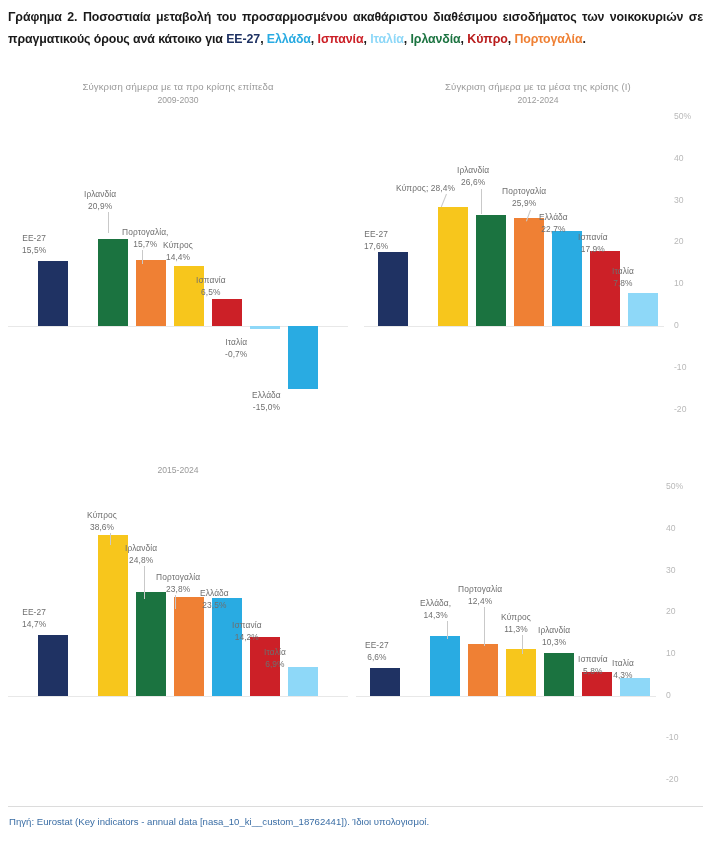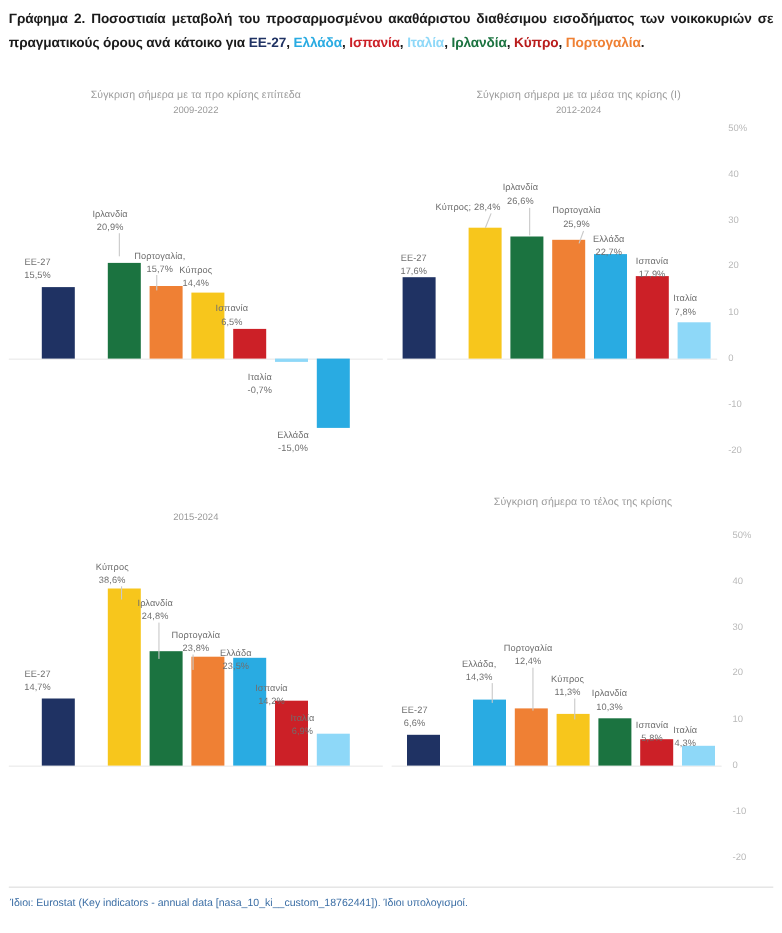--- a/index.html
+++ b/index.html
@@ -127,31 +127,31 @@
 </head>
 <body>
 
 <div class="caption">
   <span class="w">Γράφημα 2. Ποσοστιαία μεταβολή του προσαρμοσμένου ακαθάριστου διαθέσιμου εισοδήματος των νοικοκυριών σε πραγματικούς όρους ανά κάτοικο για </span><span class="w c-eu">ΕΕ-27</span><span class="w">, </span><span class="w c-gr">Ελλάδα</span><span class="w">, </span><span class="w c-es">Ισπανία</span><span class="w">, </span><span class="w c-it">Ιταλία</span><span class="w">, </span><span class="w c-ie">Ιρλανδία</span><span class="w">, </span><span class="w c-cy">Κύπρο</span><span class="w">, </span><span class="w c-pt">Πορτογαλία</span><span class="w">.</span>
 </div>
 
 <div id="charts-root">
     <div class="panel" style="left: 8px; top: 80px; width: 340px; height: 340px;">
       <div class="panel-title">Σύγκριση σήμερα με τα προ κρίσης επίπεδα</div>
-      <div class="panel-sub">2009-2022</div>
+      <div class="panel-sub">2009-2030</div>
       <div class="zeroline" style="top: 246px; width: 340px;"></div>
       <div class="bar" title="ΕΕ-27 15,5%" style="left: 30px; width: 30px; height: 64.79px; background: rgb(31, 50, 99); top: 181.21px;"></div>
       <div class="bar" title="Ιρλανδία 20,9%" style="left: 90px; width: 30px; height: 87.362px; background: rgb(27, 115, 64); top: 158.638px;"></div>
       <div class="bar" title="Πορτογαλία 15,7%" style="left: 128px; width: 30px; height: 65.626px; background: rgb(239, 128, 52); top: 180.374px;"></div>
       <div class="bar" title="Κύπρος 14,4%" style="left: 166px; width: 30px; height: 60.192px; background: rgb(247, 198, 28); top: 185.808px;"></div>
       <div class="bar" title="Ισπανία 6,5%" style="left: 204px; width: 30px; height: 27.17px; background: rgb(204, 32, 39); top: 218.83px;"></div>
       <div class="bar" title="Ιταλία -0,7%" style="left: 242px; width: 30px; height: 2.926px; background: rgb(142, 216, 248); top: 246px;"></div>
       <div class="bar" title="Ελλάδα -15,0%" style="left: 280px; width: 30px; height: 62.7px; background: rgb(41, 171, 226); top: 246px;"></div>
     </div>
-    <div class="panel" style="left: 352px; top: 80px; width: 348px; height: 340px; text-decoration: underline;">
+    <div class="panel" style="left: 364px; top: 80px; width: 348px; height: 340px; text-decoration: underline;">
       <div class="panel-title">Σύγκριση σήμερα με τα μέσα της κρίσης (I)</div>
       <div class="panel-sub">2012-2024</div>
       <div class="zeroline" style="top: 246px; width: 300px;"></div>
       <div class="bar" title="ΕΕ-27 17,6%" style="left: 14px; width: 30px; height: 73.568px; background: rgb(31, 50, 99); top: 172.432px;"></div>
       <div class="bar" title="Κύπρος 28,4%" style="left: 74px; width: 30px; height: 118.712px; background: rgb(247, 198, 28); top: 127.288px;"></div>
       <div class="bar" title="Ιρλανδία 26,6%" style="left: 112px; width: 30px; height: 111.188px; background: rgb(27, 115, 64); top: 134.812px;"></div>
       <div class="bar" title="Πορτογαλία 25,9%" style="left: 150px; width: 30px; height: 108.262px; background: rgb(239, 128, 52); top: 137.738px;"></div>
       <div class="bar" title="Ελλάδα 22,7%" style="left: 188px; width: 30px; height: 94.886px; background: rgb(41, 171, 226); top: 151.114px;"></div>
       <div class="bar" title="Ισπανία 17,9%" style="left: 226px; width: 30px; height: 74.822px; background: rgb(204, 32, 39); top: 171.178px;"></div>
       <div class="bar" title="Ιταλία 7,8%" style="left: 264px; width: 30px; height: 32.604px; background: rgb(142, 216, 248); top: 213.396px;"></div>
@@ -169,21 +169,20 @@
       <div class="zeroline" style="top: 246px; width: 340px;"></div>
       <div class="bar" title="ΕΕ-27 14,7%" style="left: 30px; width: 30px; height: 61.446px; background: rgb(31, 50, 99); top: 184.554px;"></div>
       <div class="bar" title="Κύπρος 38,6%" style="left: 90px; width: 30px; height: 161.348px; background: rgb(247, 198, 28); top: 84.652px;"></div>
       <div class="bar" title="Ιρλανδία 24,8%" style="left: 128px; width: 30px; height: 103.664px; background: rgb(27, 115, 64); top: 142.336px;"></div>
       <div class="bar" title="Πορτογαλία 23,8%" style="left: 166px; width: 30px; height: 99.484px; background: rgb(239, 128, 52); top: 146.516px;"></div>
       <div class="bar" title="Ελλάδα 23,5%" style="left: 204px; width: 30px; height: 98.23px; background: rgb(41, 171, 226); top: 147.77px;"></div>
       <div class="bar" title="Ισπανία 14,2%" style="left: 242px; width: 30px; height: 59.356px; background: rgb(204, 32, 39); top: 186.644px;"></div>
       <div class="bar" title="Ιταλία 6,9%" style="left: 280px; width: 30px; height: 28.842px; background: rgb(142, 216, 248); top: 217.158px;"></div>
     </div>
     <div class="panel" style="left: 356px; top: 450px; width: 348px; height: 340px;">
-      <div class="panel-title">Σύγκριση σήμερα το τέλος της κρίσης</div>
       <div class="zeroline" style="top: 246px; width: 300px;"></div>
       <div class="bar" title="ΕΕ-27 6,6%" style="left: 14px; width: 30px; height: 27.588px; background: rgb(31, 50, 99); top: 218.412px;"></div>
       <div class="bar" title="Ελλάδα 14,3%" style="left: 74px; width: 30px; height: 59.774px; background: rgb(41, 171, 226); top: 186.226px;"></div>
       <div class="bar" title="Πορτογαλία 12,4%" style="left: 112px; width: 30px; height: 51.832px; background: rgb(239, 128, 52); top: 194.168px;"></div>
       <div class="bar" title="Κύπρος 11,3%" style="left: 150px; width: 30px; height: 47.234px; background: rgb(247, 198, 28); top: 198.766px;"></div>
       <div class="bar" title="Ιρλανδία 10,3%" style="left: 188px; width: 30px; height: 43.054px; background: rgb(27, 115, 64); top: 202.946px;"></div>
       <div class="bar" title="Ισπανία 5,8%" style="left: 226px; width: 30px; height: 24.244px; background: rgb(204, 32, 39); top: 221.756px;"></div>
       <div class="bar" title="Ιταλία 4,3%" style="left: 264px; width: 30px; height: 17.974px; background: rgb(142, 216, 248); top: 228.026px;"></div>
       <div class="axis-tick" style="left: 310px; top: 31px;">50%</div>
       <div class="axis-tick" style="left: 310px; top: 72.8px;">40</div>
@@ -191,21 +190,21 @@
       <div class="axis-tick" style="left: 310px; top: 156.4px;">20</div>
       <div class="axis-tick" style="left: 310px; top: 198.2px;">10</div>
       <div class="axis-tick" style="left: 310px; top: 240px;">0</div>
       <div class="axis-tick" style="left: 310px; top: 281.8px;">-10</div>
       <div class="axis-tick" style="left: 310px; top: 323.6px;">-20</div>
     </div>
   </div>
 
 <div class="source-rule"></div>
 <div class="source">
-  <span>Ίδιοι: Eurostat (</span><span class="lnk">Key indicators - annual data [nasa_10_ki__custom_18762441]</span><span class="tail">). Ίδιοι υπολογισμοί.</span>
+  <span>Πηγή: Eurostat (</span><span class="lnk">Key indicators - annual data [nasa_10_ki__custom_18762441]</span><span class="tail">). Ίδιοι υπολογισμοί.</span>
 </div>
 
 <div class="dlabel" style="left: 22px; top: 233px;">
     <span class="nm">ΕΕ-27</span>
     <span class="vl">15,5%</span>
   </div>
 <div class="dlabel" style="left: 84px; top: 189px;">
     <span class="nm">Ιρλανδία</span>
     <span class="vl">20,9%</span>
   </div>

